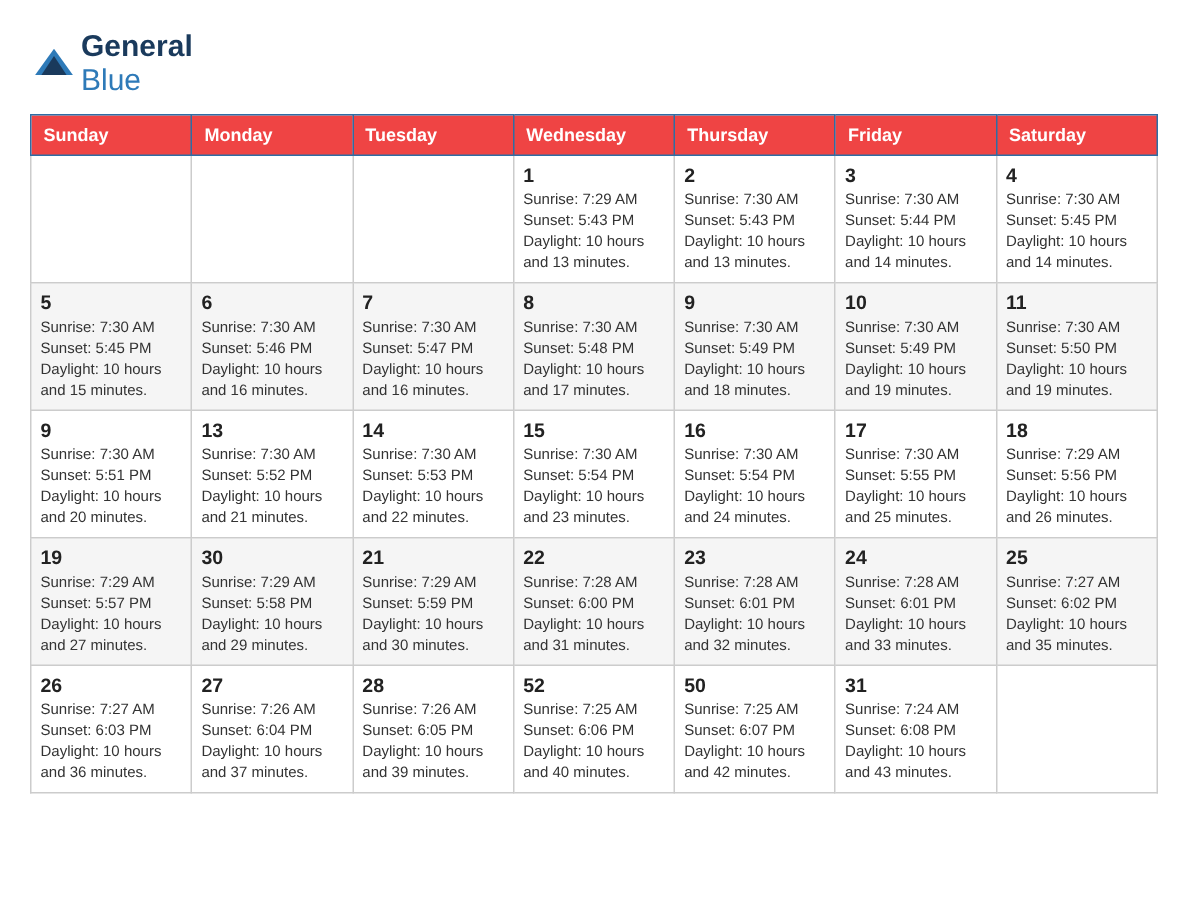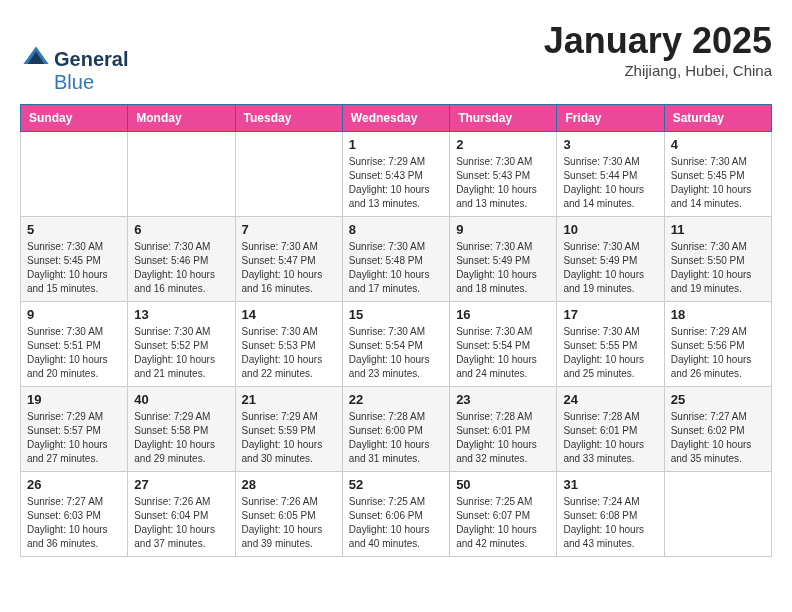--- a/index.html
+++ b/index.html
@@ -36,21 +36,21 @@
     .subtitle {
       font-size: 15px;
       color: #444;
     }
     .calendar {
       width: 100%;
       border-collapse: collapse;
       font-size: 11px;
     }
     .calendar th {
-      background-color: #ec4899;
+      background-color: #ef4444;
       color: #fff;
       text-align: left;
       padding: 6px 8px;
       font-size: 12px;
       font-weight: bold;
       border: 1px solid #2e6da4;
     }
     .calendar td {
       border: 1px solid #ccc;
       vertical-align: top;
@@ -82,28 +82,24 @@
   </style>
 </head>
 <body>
 
 <div class="header">
   <div class="logo">
     <svg class="logo-icon" viewBox="0 0 40 40">
       <polygon points="20,5 38,30 2,30" fill="#2e7ab8"></polygon>
       <polygon points="20,12 32,30 8,30" fill="#1a3a5c"></polygon>
     </svg>
-    <div style="margin-left:4px;margin-top:28px;">
+    <div style="margin-left:4px;">
       <div style="font-size:20px;font-weight:bold;color:#1a3a5c;line-height:1.15;">General</div>
       <div style="font-size:20px;font-weight:normal;color:#2e7ab8;line-height:1.15;">Blue</div>
     </div>
-  </div>
-  <div class="title-block">
-    <div class="month-title">January 2025</div>
-    <div class="subtitle">Zhijiang, Hubei, China</div>
   </div>
 </div>
 
 <table class="calendar">
   <thead>
     <tr>
     <th>Sunday</th>
         <th>Monday</th>
         <th>Tuesday</th>
         <th>Wednesday</th>
@@ -193,21 +189,21 @@
           <div class="day-number">18</div>
           <div class="day-info">Sunrise: 7:29 AM<br>Sunset: 5:56 PM<br>Daylight: 10 hours<br>and 26 minutes.</div>
         </td>
       </tr>
       <tr class="row-alt">
         <td>
           <div class="day-number">19</div>
           <div class="day-info">Sunrise: 7:29 AM<br>Sunset: 5:57 PM<br>Daylight: 10 hours<br>and 27 minutes.</div>
         </td>
         <td>
-          <div class="day-number">40</div>
+          <div class="day-number">30</div>
           <div class="day-info">Sunrise: 7:29 AM<br>Sunset: 5:58 PM<br>Daylight: 10 hours<br>and 29 minutes.</div>
         </td>
         <td>
           <div class="day-number">21</div>
           <div class="day-info">Sunrise: 7:29 AM<br>Sunset: 5:59 PM<br>Daylight: 10 hours<br>and 30 minutes.</div>
         </td>
         <td>
           <div class="day-number">22</div>
           <div class="day-info">Sunrise: 7:28 AM<br>Sunset: 6:00 PM<br>Daylight: 10 hours<br>and 31 minutes.</div>
         </td>

